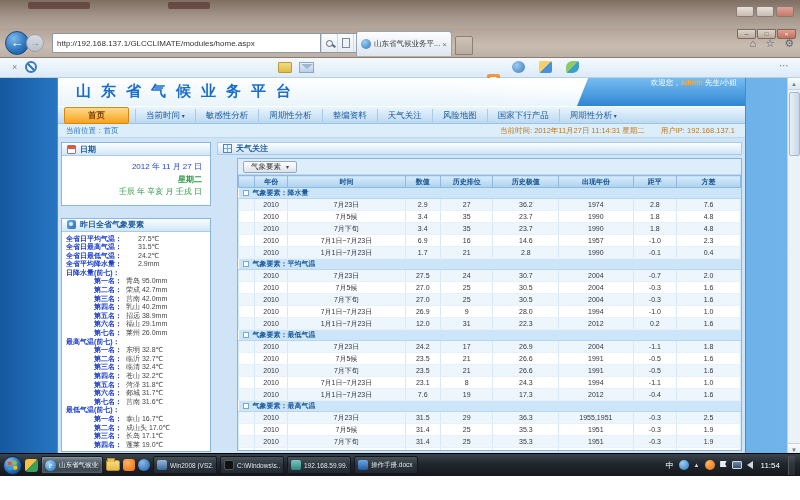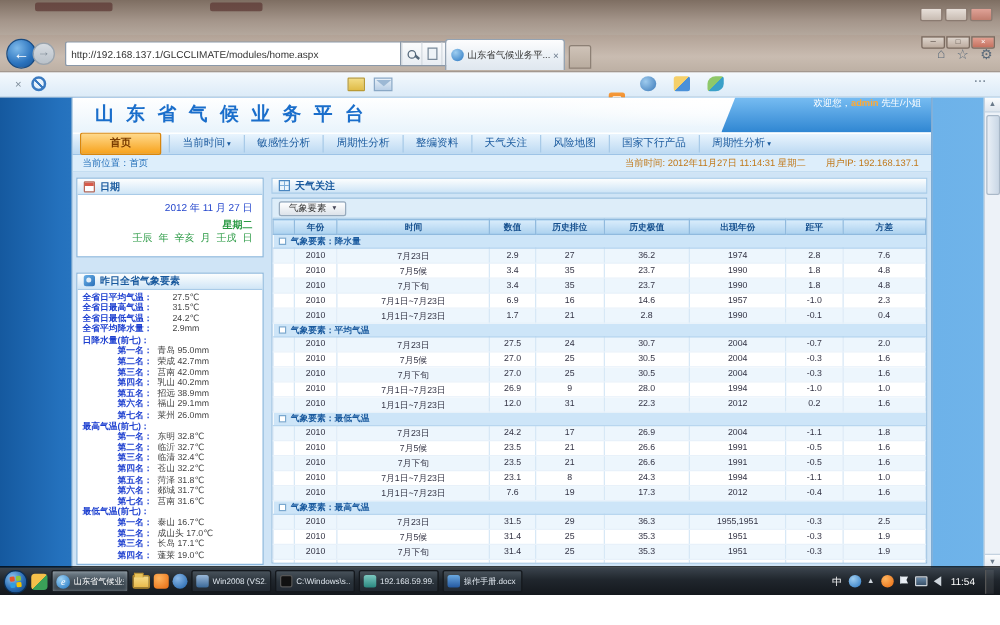--- a/index.html
+++ b/index.html
@@ -112,39 +112,39 @@
   .panel-hd { height:13px; display:flex; align-items:center; gap:4px; padding:0 5px;
     background:linear-gradient(#fdfefe,#d0e6f7); border-bottom:1px solid #a9cbe8; }
   .panel-hd .t { font-size:8px; font-weight:bold; color:#1a5a9e; }
   .ic-cal { width:9px; height:9px; border:1px solid #b86a5a; background:linear-gradient(#d85a4a 0 3px,#fff 3px); border-radius:1px; flex:none; }
   .ic-wx { width:9px; height:9px; border-radius:2px; background:linear-gradient(135deg,#6ab0e8,#2a70b8); position:relative; flex:none; }
   .ic-wx:after { content:""; position:absolute; left:2px; top:2px; width:4px; height:4px; border-radius:50%; background:#fff; opacity:.85; }
   .cal-body { padding:5px 8px 6px 5px; text-align:right; font-size:8px; line-height:12.5px; }
   .cal-date { color:#2244cc; font-weight:normal; }
   .cal-week { color:#2a9a44; font-weight:bold; }
   .cal-lunar { color:#2244cc; }
-  .cal-ganzhi { color:#2a9a44;font-family:Liberation Mono, monospace; }
+  .cal-ganzhi { color:#2a9a44; }
   .wx-body { padding:3px 2px 2px 4px; font-size:7px; line-height:8.6px; }
   .sum-row { display:flex; }
   .sum-row .lbl { color:#1e40d0; font-weight:bold; width:72px; flex:none; }
   .sum-row .val { color:#444; }
   .sec-title { color:#1e40d0; font-weight:bold; }
   .rank-row { display:flex; padding-left:28px; }
   .rank-row .rank { color:#1e40d0; font-weight:bold; width:32px; flex:none; }
   .rank-row .val { color:#444; white-space:nowrap; }
 
   
   .main { flex:1; display:flex; flex-direction:column; overflow:hidden; }
   .section-bar { height:13px; flex:none; display:flex; align-items:center; gap:4px; padding:0 5px;
     background:linear-gradient(#fdfefe,#cde4f6); border:1px solid #a9cbe8; }
   .ic-grid { width:9px; height:9px; border:1px solid #4a86c0; background:
     linear-gradient(90deg,transparent 45%,#7cacd8 45% 55%,transparent 55%),
     linear-gradient(0deg,transparent 45%,#7cacd8 45% 55%,transparent 55%),#eaf4fc; flex:none; }
   .section-bar .t { font-size:8px; font-weight:bold; color:#1a5a9e; }
-  .main-panel { flex:1; margin-top:3px; border:1px solid #8ab6dc; background:#fff; overflow:hidden; }
+  .main-panel { flex:1; margin-top:3px; border:1px solid #8ab6dc; background:#fff; overflow:hidden;margin-left:20px; }
   .toolbar { height:16px; background:#ddedf9; border-bottom:1px solid #bcd7ee; display:flex; align-items:center; padding:0 5px; }
   .filter-btn { display:inline-flex; align-items:center; gap:5px; height:12px; padding:0 7px; font-size:7.5px; color:#333;
     background:linear-gradient(#ffffff,#dde3ea); border:1px solid #97aabd; border-radius:2px; }
   .filter-btn .caret { font-size:6px; color:#445; }
   table.data { width:100%; border-collapse:collapse; table-layout:fixed; }
   table.data th { height:12px; font-size:7px; font-weight:bold; color:#17518f; text-align:center;
     background:linear-gradient(#d8ecfb,#abd1ef); border:1px solid #90bade; }
   tr.group-row td { height:10px; background:#cde5f8; border-top:1px solid #b8d6ef; border-bottom:1px solid #b8d6ef;
     font-size:7px; color:#1a5a9e; font-weight:bold; padding-left:4px; }
   tr.group-row .cb, th .cb { display:inline-block; width:6px; height:6px; border:1px solid #7aa8cf; background:#fff; margin-right:4px; vertical-align:-1px; }

